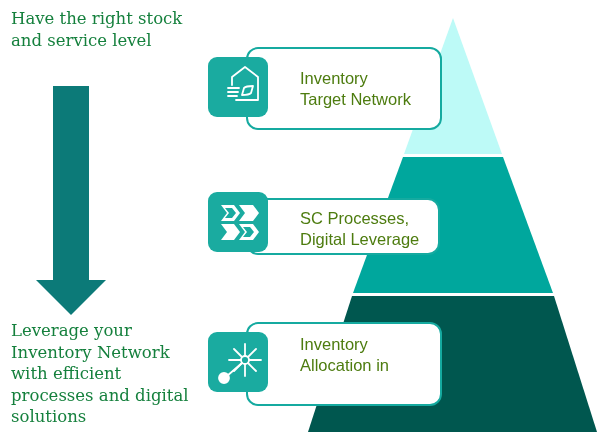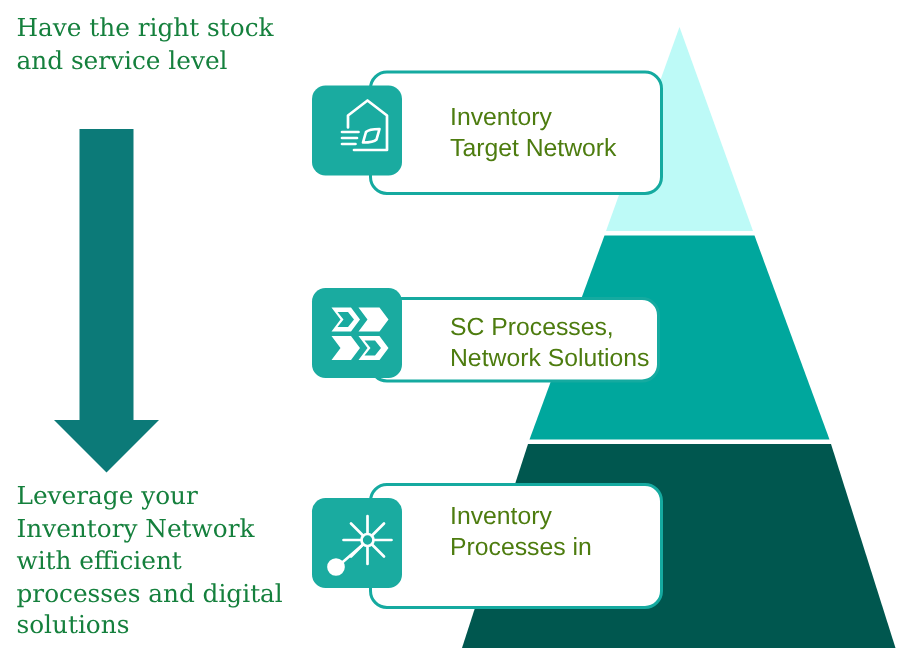--- a/index.html
+++ b/index.html
@@ -40,42 +40,42 @@
     <line x1="20" y1="31" x2="31" y2="31"></line>
     <line x1="20" y1="35" x2="30" y2="35"></line>
     <line x1="20" y1="39" x2="29" y2="39"></line>
     <path d="M34,38 L36,31 Q38,29 45,29 L43,36 Q41,38 34,38 Z"></path>
   </svg>
 </div>
 
 <div class="box" style="left:246px; top:198px; width:194px; height:57px;">
   <div class="label" style="top:8px;">
     <div>SC Processes,</div>
-    <div>Network Solutions</div>
+    <div>Digital Leverage</div>
   </div>
 </div>
 <div class="icon-tile" style="left:208px; top:192px;">
   <svg width="60" height="60" viewBox="0 0 60 60">
     <g fill="#fff">
       <polygon points="13,13 26,13 32,21 26,29 13,29 19,21"></polygon>
       <polygon points="31,13 45,13 51,21 45,29 31,29 37,21"></polygon>
       <polygon points="13,32 26,32 32,40 26,48 13,48 19,40"></polygon>
       <polygon points="31,32 45,32 51,40 45,48 31,48 37,40"></polygon>
     </g>
     <g fill="#1aaba0">
       <polygon points="17,16 24,16 28,21 24,26 17,26 21,21"></polygon>
       <polygon points="35,35 42,35 46,40 42,45 35,45 39,40"></polygon>
     </g>
   </svg>
 </div>
 
 <div class="box" style="left:246px; top:322px; width:196px; height:84px;">
   <div class="label" style="top:10px;">
     <div>Inventory</div>
-    <div>Processes in</div>
+    <div>Allocation in</div>
   </div>
 </div>
 <div class="icon-tile" style="left:208px; top:332px;">
   <svg width="60" height="60" viewBox="0 0 60 60" stroke="#fff" stroke-width="1.8" fill="none" stroke-linecap="round">
     <line x1="37" y1="12" x2="37" y2="44"></line>
     <line x1="21" y1="28" x2="53" y2="28"></line>
     <line x1="26" y1="17" x2="48" y2="39"></line>
     <line x1="48" y1="17" x2="26" y2="39"></line>
     <circle cx="37" cy="28" r="4" fill="#1aaba0"></circle>
     <line x1="34" y1="31" x2="19" y2="44"></line>

